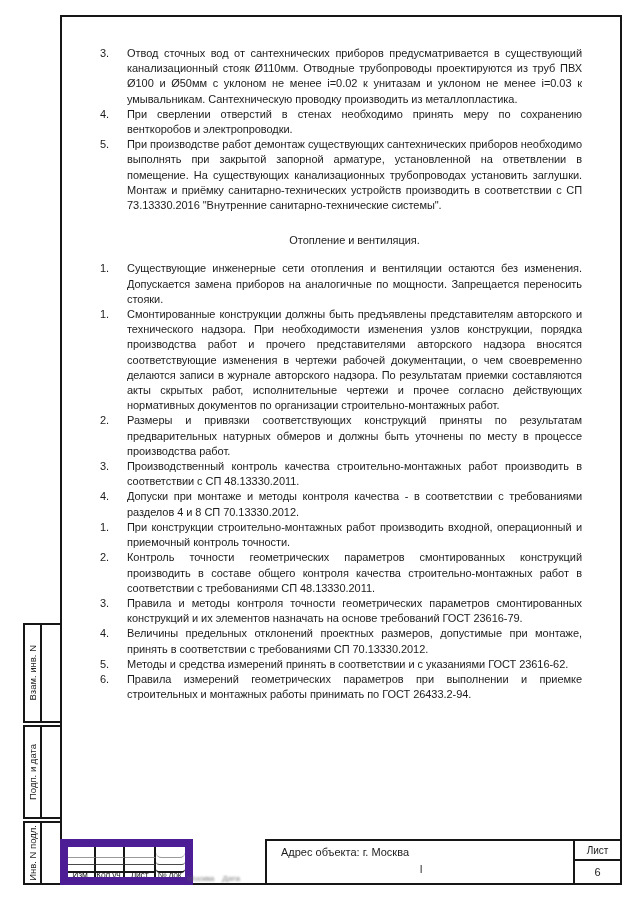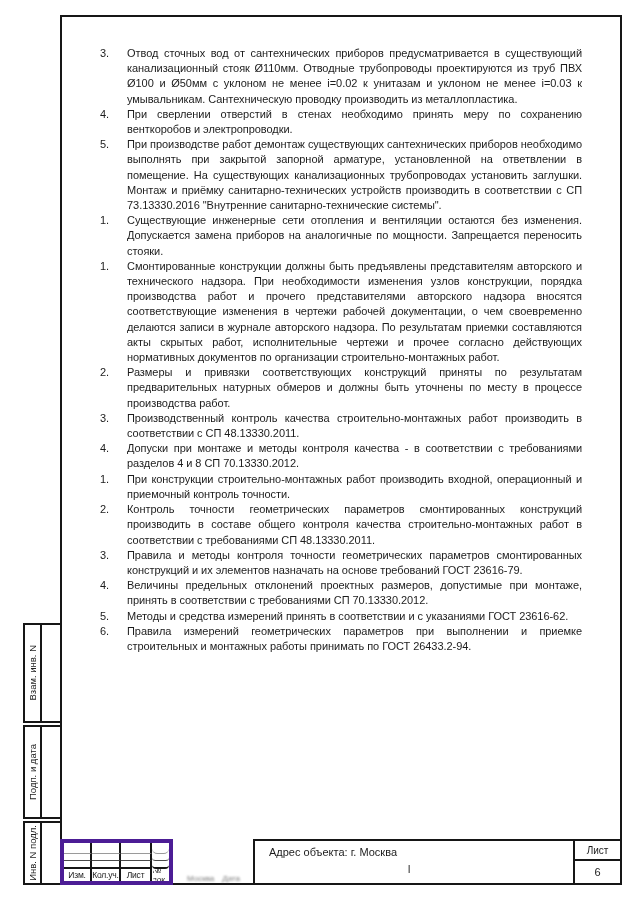--- a/index.html
+++ b/index.html
@@ -51,22 +51,22 @@
     writing-mode:vertical-rl;
     transform:rotate(180deg);
     white-space:nowrap;
     font-size:9.5px; color:#222;
   }
   .side-empty { flex:1; }
 
   
   .rev-table {
     position:absolute; left:60px; top:839px;
-    width:113px; height:46px;
-    border:4px solid #4c1d95; box-sizing:border-box;
+    width:133px; height:46px;
+    border:8px solid #4c1d95; box-sizing:border-box;
     display:grid;
     grid-template-columns:28px 29px 31px 1fr;
     grid-template-rows:11px 7px 8px 1fr;
     background:#fff;
   }
   .rev-table .c { border-right:2px solid #161616; box-sizing:border-box; }
   .rev-table .c.last { border-right:none;border-radius:8px; }
   .rev-table .r0 { border-bottom:1px solid #9a9a9a; }
   .rev-table .r1 { border-bottom:1px solid #4a4a4a; }
   .rev-table .r2 { border-bottom:2px solid #161616; }
@@ -79,21 +79,21 @@
   
   .faint-cut {
     position:absolute; left:187px; top:874px;
     font-size:8px; color:#5a5a5a;
     filter:blur(0.9px); opacity:0.8;
     display:flex; gap:8px; white-space:nowrap;
   }
 
   
   .title-box {
-    position:absolute; left:253px; top:839px;
+    position:absolute; left:265px; top:839px;
     width:322px; height:46px;
     border:2px solid #161616; box-sizing:border-box;
     background:#fff;
   }
   .title-box .address {
     position:absolute; left:14px; top:5px;
     font-size:11px;
   }
   .title-box .mark {
     position:absolute; left:48%; top:23px;
@@ -136,20 +136,21 @@
       <span class="num">4.</span>
       <span class="txt">При сверлении отверстий в стенах необходимо принять меру по сохранению венткоробов и электропроводки.</span>
     </div>
     <div class="item">
       <span class="num">5.</span>
       <span class="txt">При производстве работ демонтаж существующих сантехнических приборов необходимо выполнять при закрытой запорной арматуре, установленной на ответвлении в помещение. На существующих канализационных трубопроводах установить заглушки. Монтаж и приёмку санитарно-технических устройств производить в соответствии с СП 73.13330.2016 "Внутренние санитарно-технические системы".</span>
     </div>
   </div>
 
   <div class="section">
+    <div class="section-heading">Отопление и вентиляция.</div>
     <div class="item">
       <span class="num">1.</span>
       <span class="txt">Существующие инженерные сети отопления и вентиляции остаются без изменения. Допускается замена приборов на аналогичные по мощности. Запрещается переносить стояки.</span>
     </div>
   </div>
 
   <div class="section">
     <div class="item">
       <span class="num">1.</span>
       <span class="txt">Смонтированные конструкции должны быть предъявлены представителям авторского и технического надзора. При необходимости изменения узлов конструкции, порядка производства работ и прочего представителями авторского надзора вносятся соответствующие изменения в чертежи рабочей документации, о чем своевременно делаются записи в журнале авторского надзора. По результатам приемки составляются акты скрытых работ, исполнительные чертежи и прочее согласно действующих нормативных документов по организации строительно-монтажных работ.</span>

